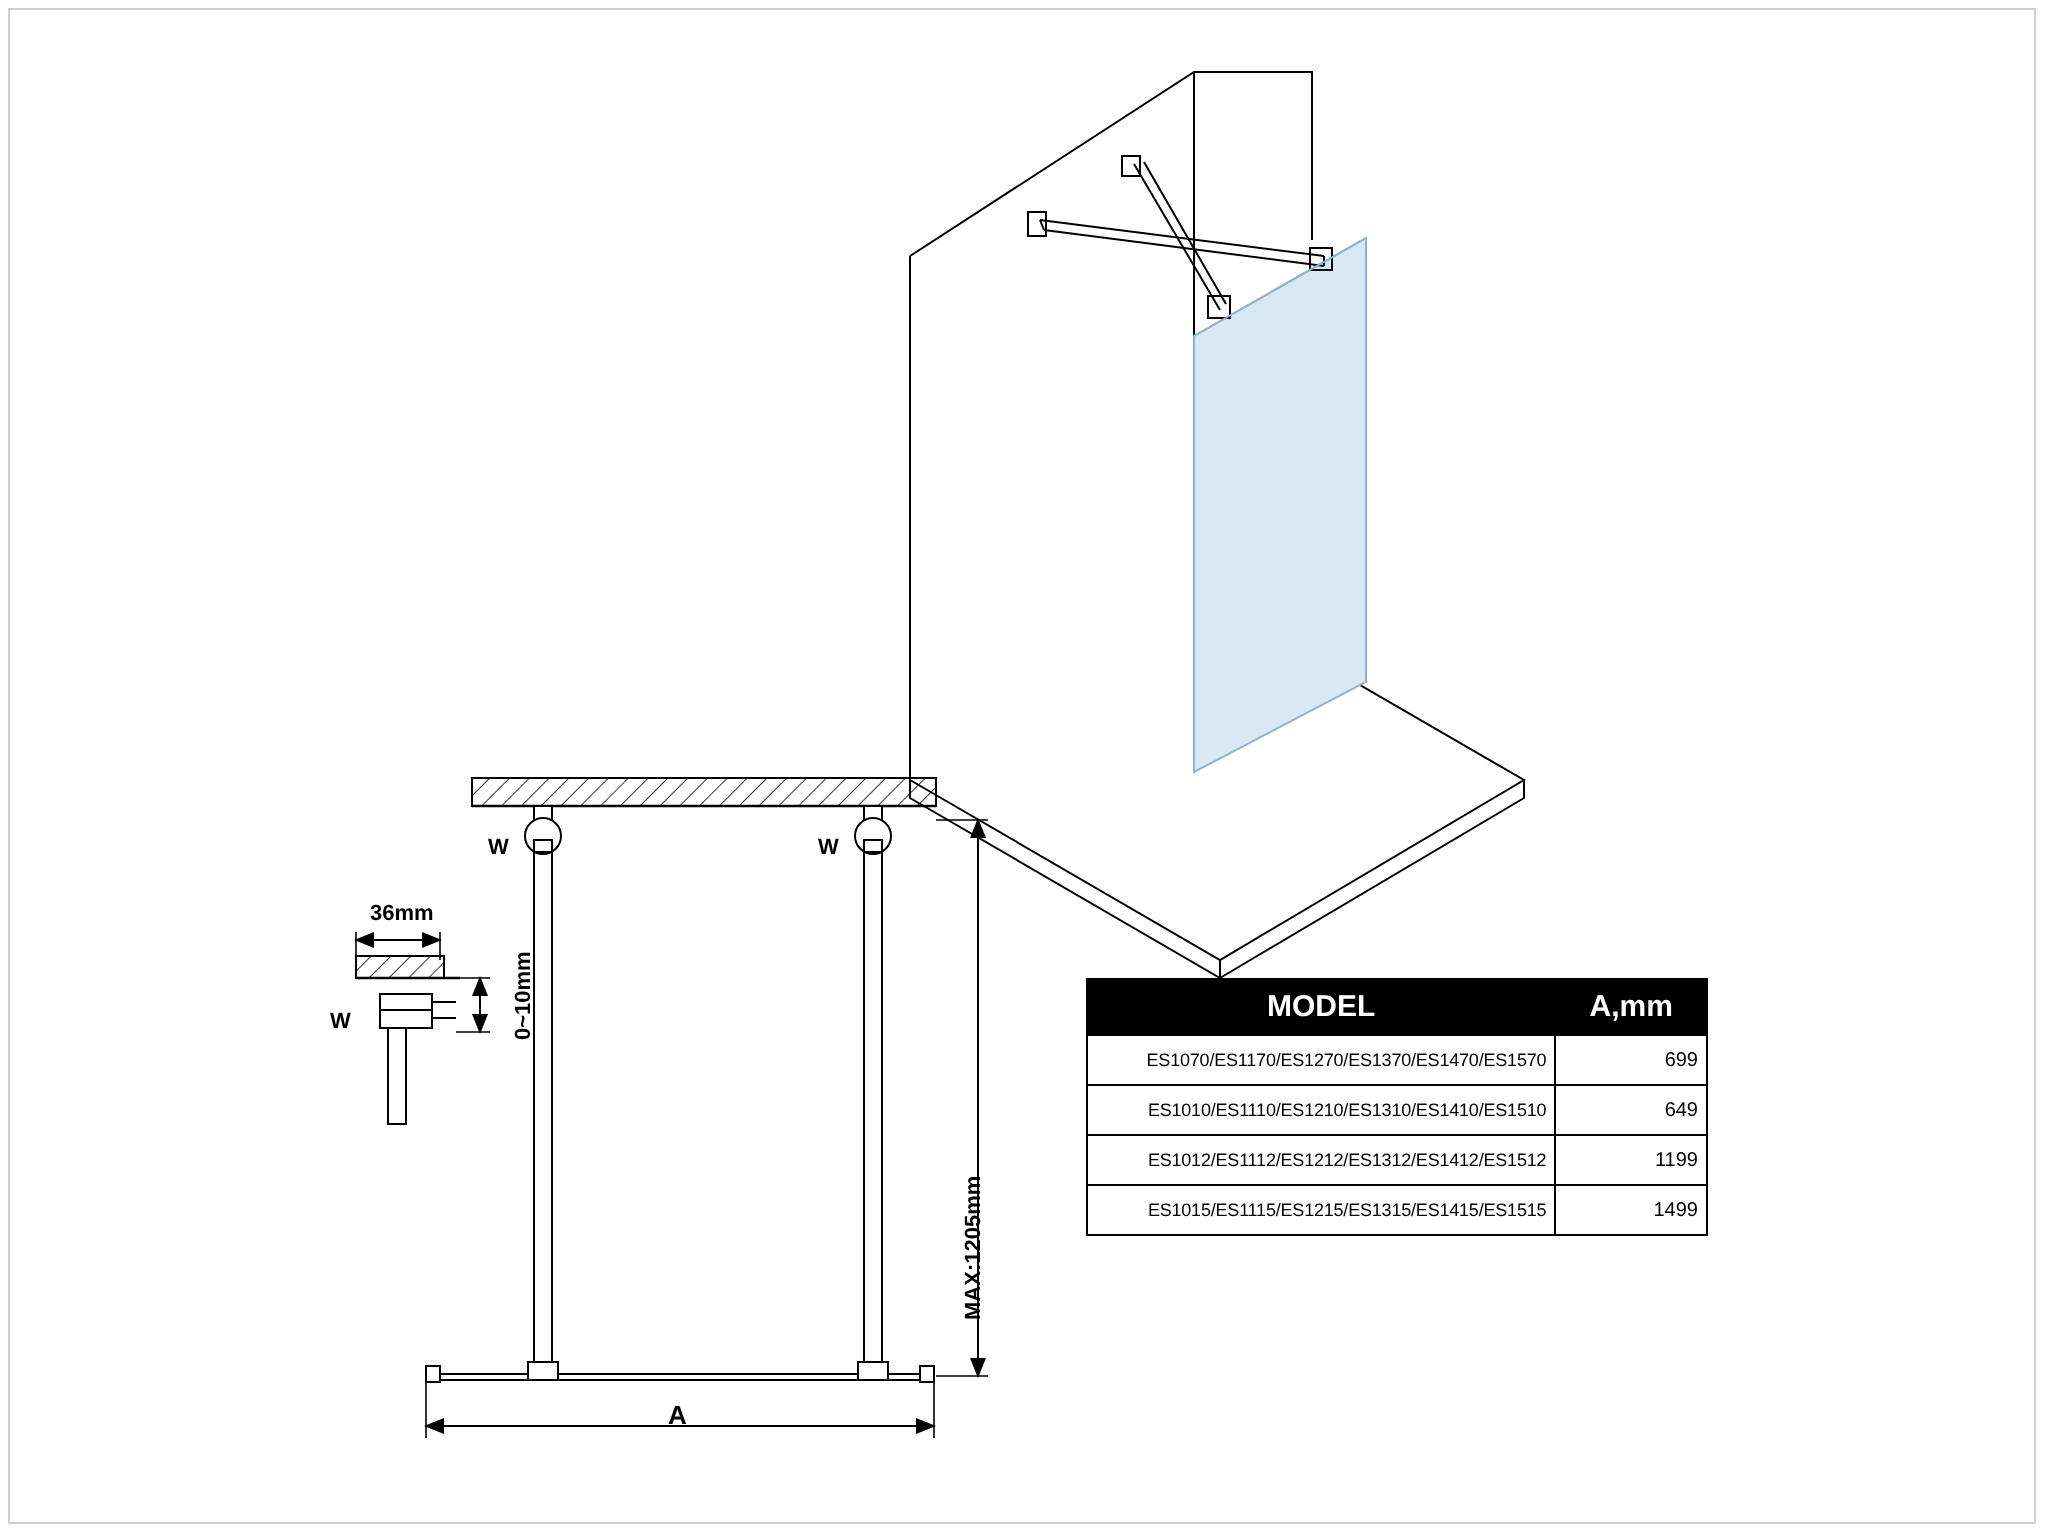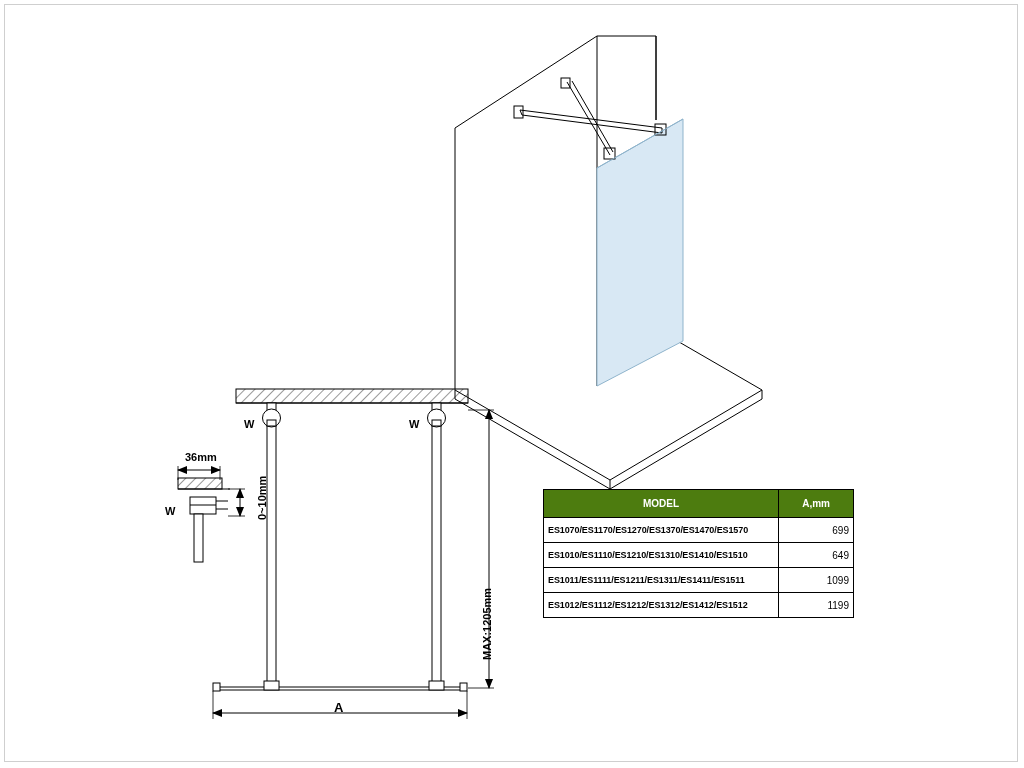--- a/index.html
+++ b/index.html
@@ -38,37 +38,36 @@
   
   .spec-table {
     position: absolute;
     left: 543px;
     top: 489px;
     width: 311px;
     border-collapse: collapse;
     font-size: 9.5px;
   }
   .spec-table th {
-    background: #4d7c0f;
+    background: #000000;
     color: #fff;
     font-weight: bold;
     height: 25px;
-    font-size: 10px;
+    font-size: 15px;
     border: 1px solid #000;
   }
   .spec-table td {
     border: 1px solid #000;
     height: 24px;
     padding: 0 4px;
   }
   .spec-table td.model {
-    text-align: left;
+    text-align: right;
     font-size: 9px;
     letter-spacing: -0.1px;
-    font-weight: bold;
   }
   .spec-table td.aval {
     text-align: right;
     width: 74px;
     font-size: 10px;
   }
   .spec-table th.th-model { width: 237px; }
   .spec-table th.th-a { width: 74px; }
 
   
@@ -208,22 +207,22 @@
     <tbody>
       <tr>
         <td class="model">ES1070/ES1170/ES1270/ES1370/ES1470/ES1570</td>
         <td class="aval">699</td>
       </tr>
       <tr>
         <td class="model">ES1010/ES1110/ES1210/ES1310/ES1410/ES1510</td>
         <td class="aval">649</td>
       </tr>
       <tr>
-        <td class="model">ES1011/ES1111/ES1211/ES1311/ES1411/ES1511</td>
-        <td class="aval">1099</td>
-      </tr>
-      <tr>
         <td class="model">ES1012/ES1112/ES1212/ES1312/ES1412/ES1512</td>
         <td class="aval">1199</td>
+      </tr>
+      <tr>
+        <td class="model">ES1015/ES1115/ES1215/ES1315/ES1415/ES1515</td>
+        <td class="aval">1499</td>
       </tr>
     </tbody>
   </table>
 </div>
 
 </body></html>

